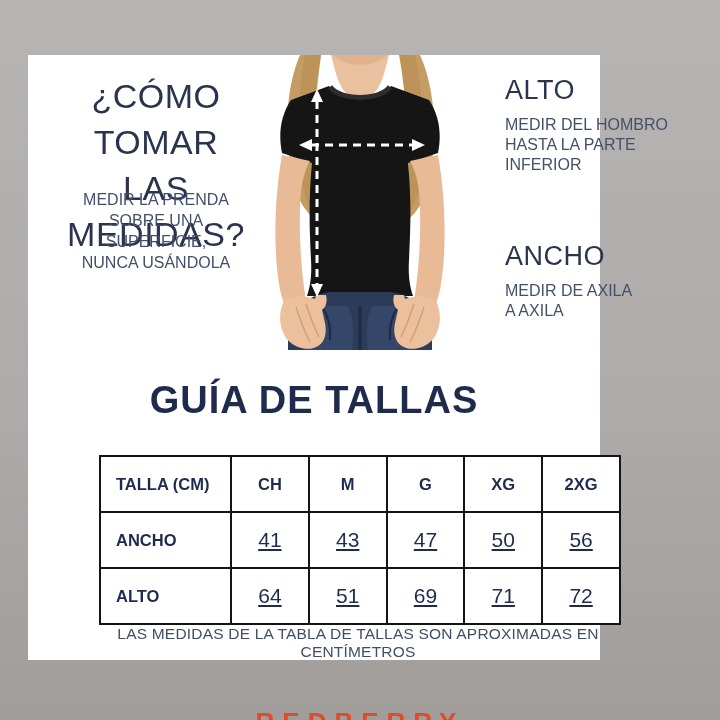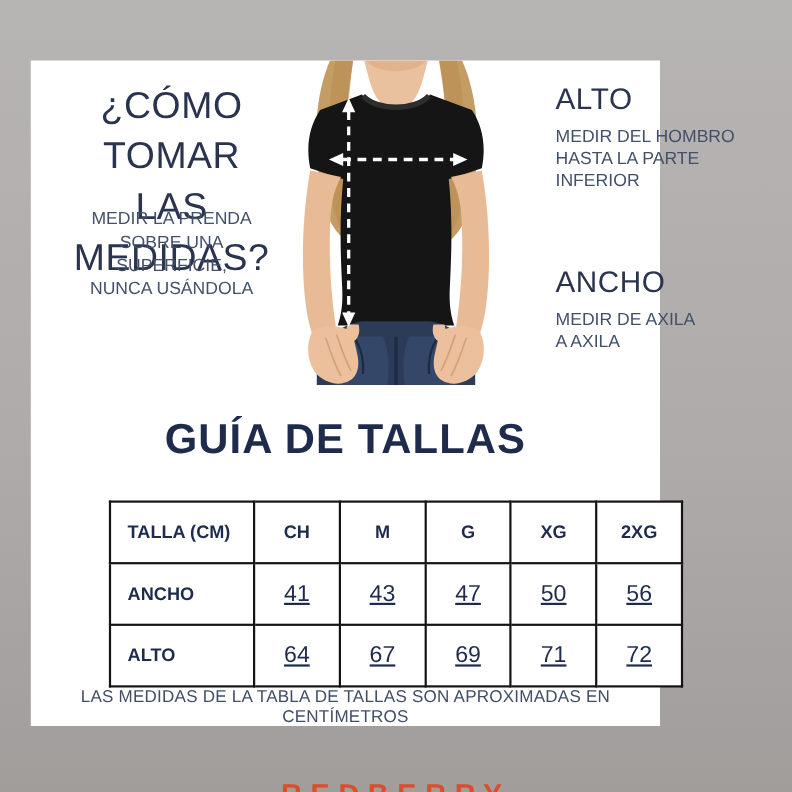--- a/index.html
+++ b/index.html
@@ -44,21 +44,21 @@
     color:#1e2b4c;background:#ffffff;height:54px;padding:0;margin-top:28px;
   }
   table.size-table th{font-size:16.5px;font-weight:bold;}
   table.size-table col.c0{width:131px;}
   table.size-table col.cn{width:77.8px;}
   table.size-table .left{text-align:left;padding-left:15px;}
   table.size-table td.rowlabel{font-size:16.5px;font-weight:bold;}
   table.size-table td.val{font-size:21px;font-weight:normal;text-decoration:underline;}
   .footnote{
     position:absolute;left:0;top:570px;width:100%;text-align:center;
-    font-size:15.5px;font-weight:300;color:#414e68;letter-spacing:.2px;
+    font-size:15.5px;font-weight:300;color:#414e68;letter-spacing:.2px;padding-left:44px;
   }
   .brand{
     position:absolute;left:0;top:707px;width:100%;text-align:center;
     font-size:26px;font-weight:bold;color:#dd4c2b;letter-spacing:8px;
   }
 </style>
 </head>
 <body>
 
 <div class="stage">
@@ -157,21 +157,21 @@
           <td class="left rowlabel">ANCHO</td>
           <td class="val">41</td>
           <td class="val">43</td>
           <td class="val">47</td>
           <td class="val">50</td>
           <td class="val">56</td>
         </tr>
         <tr>
           <td class="left rowlabel">ALTO</td>
           <td class="val">64</td>
-          <td class="val">67</td>
+          <td class="val">51</td>
           <td class="val">69</td>
           <td class="val">71</td>
           <td class="val">72</td>
         </tr>
       </tbody>
     </table>
 
     <div class="footnote">LAS MEDIDAS DE LA TABLA DE TALLAS SON APROXIMADAS EN CENTÍMETROS</div>
 
   </div>

